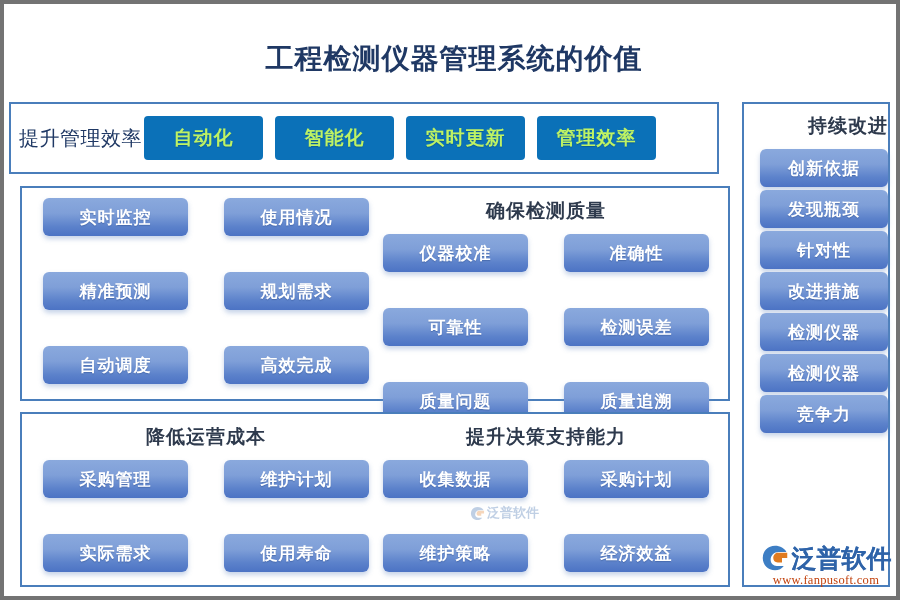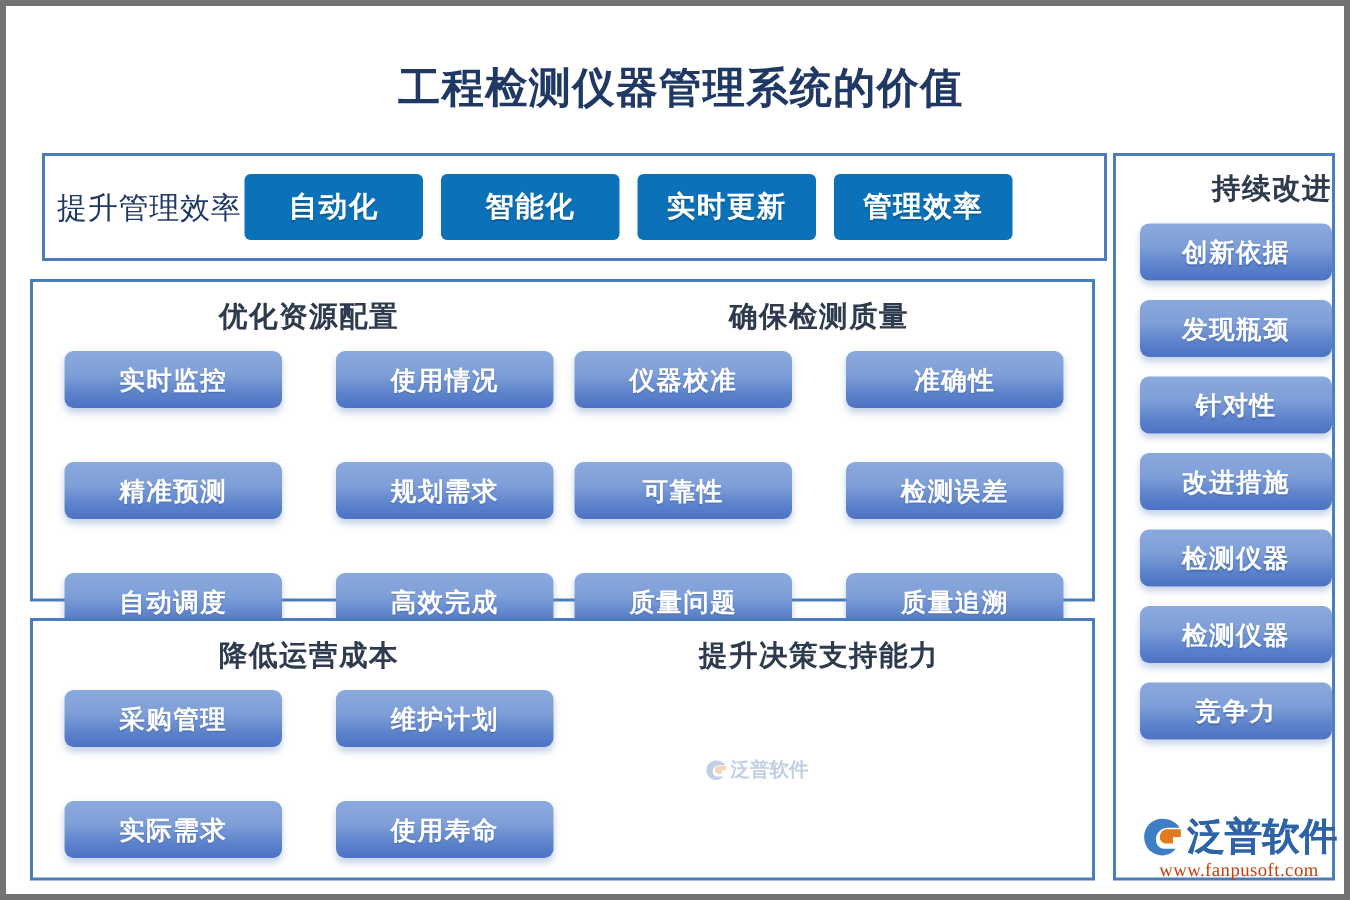--- a/index.html
+++ b/index.html
@@ -35,21 +35,21 @@
     font-family: "Liberation Serif", "DejaVu Serif", serif;
   }
 
   
   .panel {
     position: absolute;
     box-sizing: border-box;
     border: 2px solid #4a7ebb;
     background: #ffffff;
   }
-  #panel-top    { left: 24px;  top: 98px;  width: 710px; height: 72px; }
+  #panel-top    { left: 5px;  top: 98px;  width: 710px; height: 72px; }
   #panel-mid    { left: 16px;  top: 182px; width: 710px; height: 215px; }
   #panel-bottom { left: 16px;  top: 408px; width: 710px; height: 175px; }
   #panel-side   { left: 738px; top: 98px;  width: 148px; height: 485px; }
 
   
   .top-row {
     display: flex;
     align-items: center;
     height: 100%;
     padding-left: 8px;
@@ -61,21 +61,21 @@
     white-space: nowrap;
     letter-spacing: 0.5px;
     font-family: "Liberation Serif", "DejaVu Serif", serif;
   }
   .btn-flat {
     width: 119px;
     height: 44px;
     margin-left: 12px;
     background: #0b71b8;
     border-radius: 4px;
-    color: #ffffff;
+    color: #bef264;
     font-size: 19px;
     font-weight: 700;
     display: flex;
     align-items: center;
     justify-content: center;
     letter-spacing: 1px;
     flex: none;
     font-family: "Liberation Serif", "DejaVu Serif", serif;
     text-shadow: 0 1px 1px rgba(0,0,0,0.18);
   }
@@ -141,21 +141,21 @@
     font-size: 19px;
     font-weight: 700;
     color: #2e3a4d;
     letter-spacing: 1px;
     margin-bottom: 10px;
     font-family: "Liberation Serif", "DejaVu Serif", serif;
   }
   .side-list {
     display: flex;
     flex-direction: column;
-    gap: 13px;
+    gap: 3px;
   }
   .side-list .btn-grad { width: 128px; }
 
   
   #logo {
     position: absolute;
     left: 752px;
     top: 540px;
     width: 140px;
     height: 48px;
@@ -221,21 +221,20 @@
       <div class="btn-flat">智能化</div>
       <div class="btn-flat">实时更新</div>
       <div class="btn-flat">管理效率</div>
     </div>
   </div>
 
   <div class="panel" id="panel-mid">
     <div class="group-wrap">
 
       <div class="group">
-        <div class="group-title">优化资源配置</div>
         <div class="grid2">
           <div class="btn-grad">实时监控</div>
           <div class="btn-grad">使用情况</div>
           <div class="btn-grad">精准预测</div>
           <div class="btn-grad">规划需求</div>
           <div class="btn-grad">自动调度</div>
           <div class="btn-grad">高效完成</div>
         </div>
       </div>
 
@@ -262,20 +261,26 @@
         <div class="grid2">
           <div class="btn-grad">采购管理</div>
           <div class="btn-grad">维护计划</div>
           <div class="btn-grad">实际需求</div>
           <div class="btn-grad">使用寿命</div>
         </div>
       </div>
 
       <div class="group">
         <div class="group-title">提升决策支持能力</div>
+        <div class="grid2">
+          <div class="btn-grad">收集数据</div>
+          <div class="btn-grad">采购计划</div>
+          <div class="btn-grad">维护策略</div>
+          <div class="btn-grad">经济效益</div>
+        </div>
       </div>
 
     </div>
   </div>
 
   <div class="panel" id="panel-side">
     <div class="side-wrap">
       <div class="side-title">持续改进</div>
       <div class="side-list">
         <div class="btn-grad">创新依据</div>

